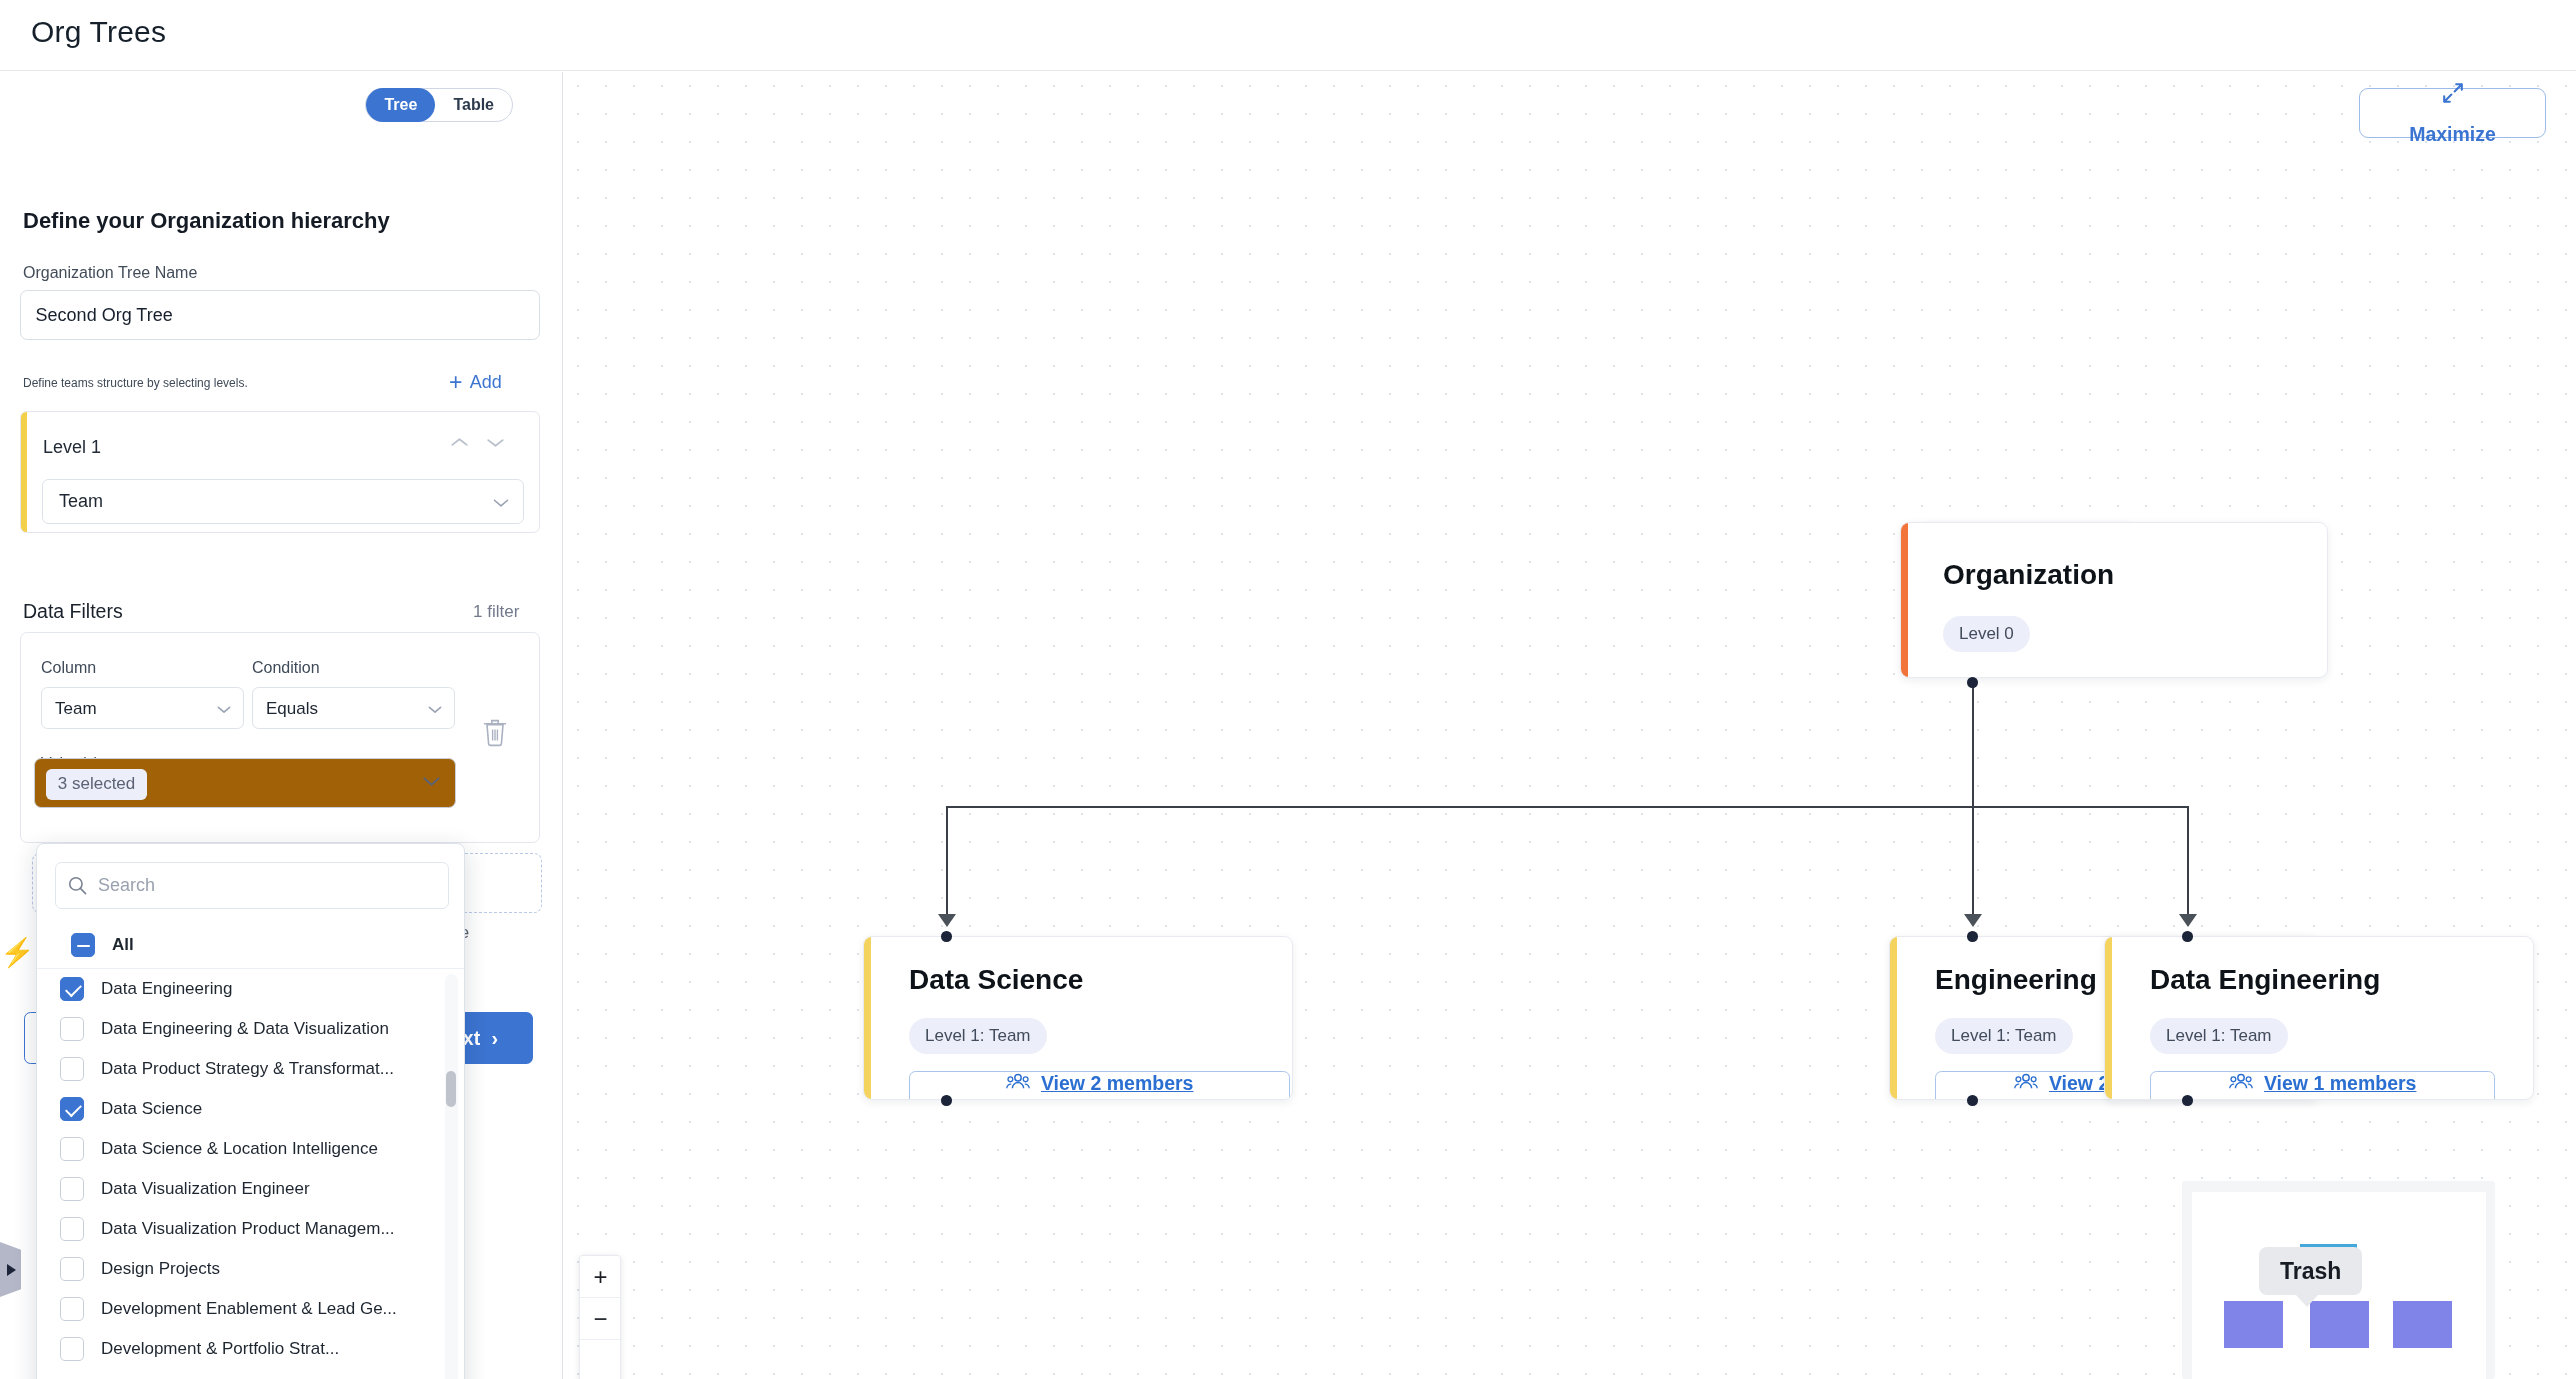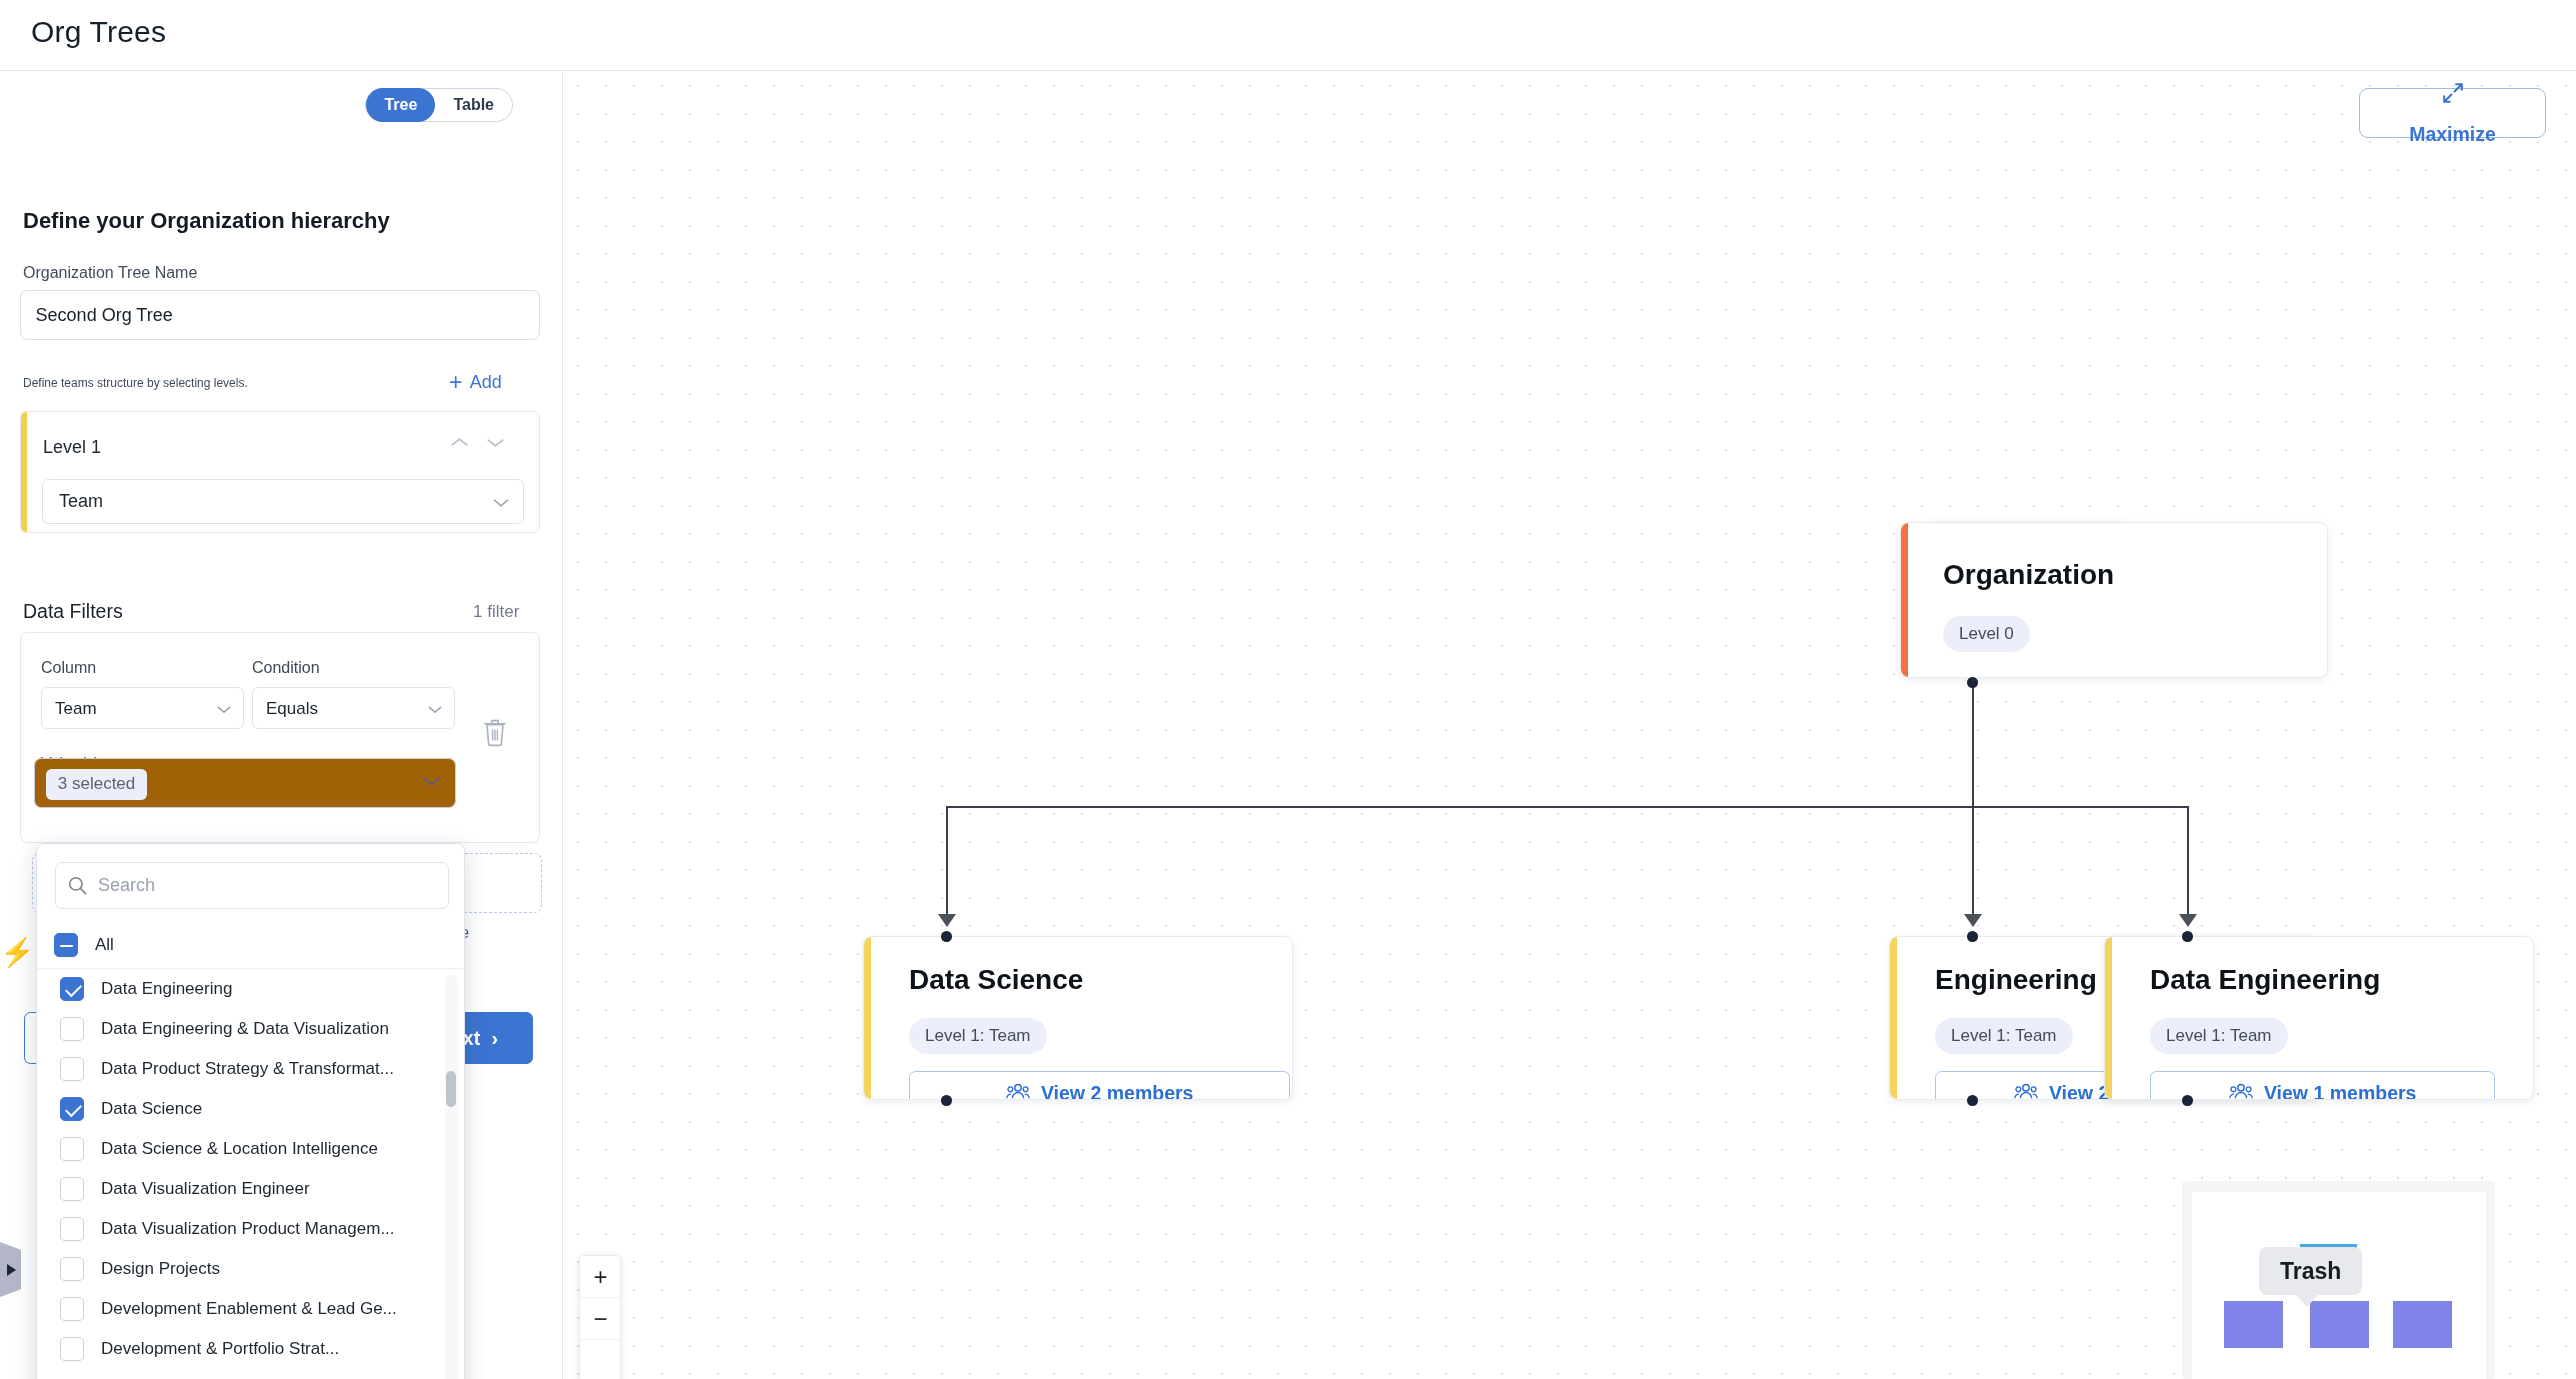--- a/index.html
+++ b/index.html
@@ -174,22 +174,22 @@
   .dd-search-icon { position: absolute; left: 11.4px; top: 12px; color: #7b8494; }
   .dd-search-input {
     position: absolute; left: 42px; top: 0; width: 341px; height: 45px;
     border: none; outline: none; font-size: 18px; color: #1d2631;
     background: transparent; font-family: "Liberation Sans", sans-serif;
   }
   .dd-search-input::placeholder { color: #9aa2b0; }
 
   .dd-all-row {
     position: absolute; left: 0; top: 78px; width: 429px; height: 47px;
-    display: flex; align-items: center; padding-left: 17px;
-    border-bottom: 0.8px solid #eceff4; cursor: pointer;
+    display: flex; align-items: center; padding-left: 34px;
+    border-bottom: 0.8px solid #eceff4; cursor: pointer; font-weight: bold;
   }
   .dd-list {
     position: absolute; left: 0; top: 125px; width: 429px; height: 420px;
     overflow: hidden;
   }
   .dd-item {
     height: 40px; display: flex; align-items: center;
     padding-left: 23px; cursor: pointer;
   }
   .dd-item-label {
@@ -267,21 +267,21 @@
     position: absolute; font-weight: 700; color: #0e1319; font-size: 28px;
   }
   .node-badge {
     position: absolute; background: #eceefa; border-radius: 811px;
     height: 36px; padding: 0 16px; display: flex; align-items: center;
     font-size: 17px; color: #434c5c;
   }
   .members-btn {
     position: absolute; border: 0.8px solid #a9c4ea; border-radius: 6.5px;
     background: #fff; height: 45px;
-    display: flex; align-items: center; justify-content: center; gap: 11.4px;
+    display: flex; justify-content: center; gap: 11.4px;
     cursor: pointer;
   }
   .members-btn .lbl {
     font-size: 19.5px; font-weight: 700; color: #2a6fd1; text-decoration: underline;
   }
 
   .port {
     position: absolute; width: 10.6px; height: 10.6px; border-radius: 50%;
     background: #1b2438;
   }

